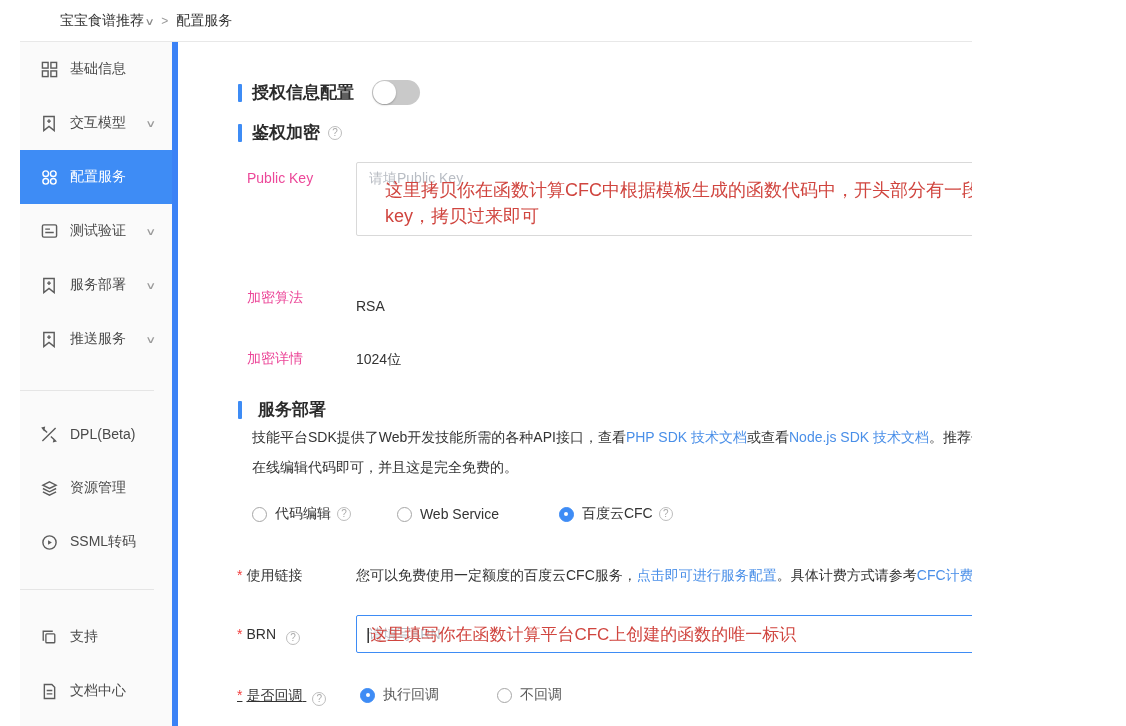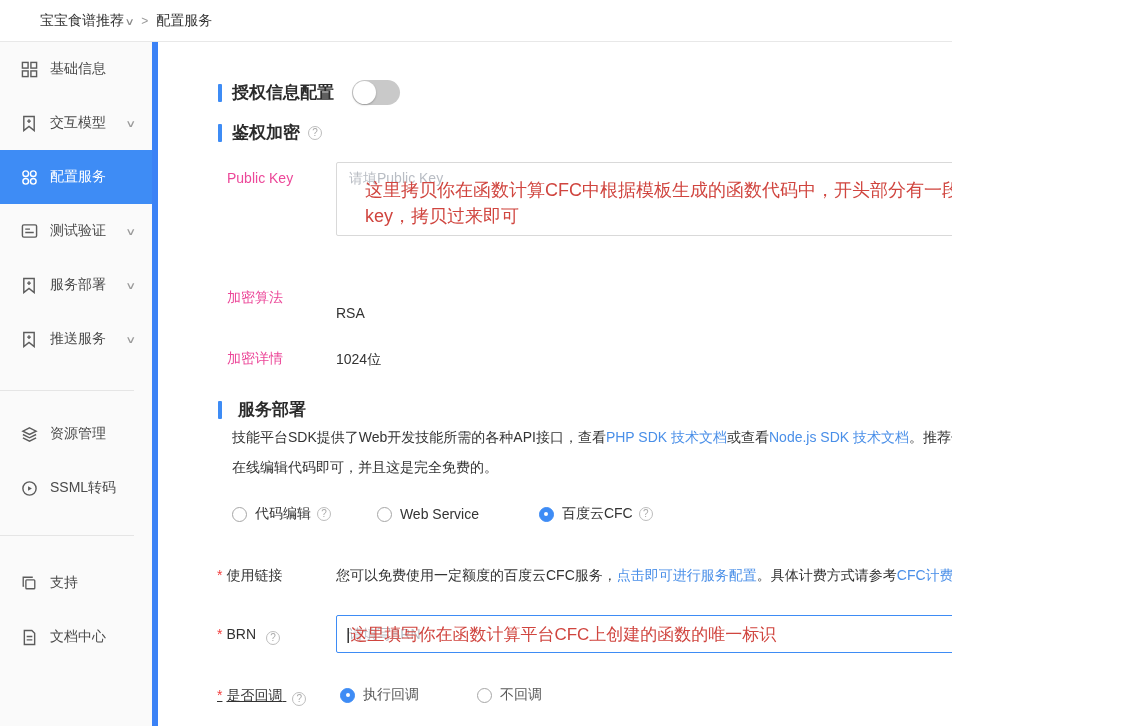--- a/index.html
+++ b/index.html
@@ -1,18 +1,18 @@
 <!DOCTYPE html>
 <html><head>
 <meta charset="utf-8">
 <style>
   * { margin:0; padding:0; box-sizing:border-box; }
   html,body { width:1126px; height:726px; background:#fff; }
   body { font-family:"Liberation Sans","DejaVu Sans",sans-serif; color:#333; font-size:14px; }
-  .page { position:relative; width:952px; height:726px; overflow:hidden; background:#fff; }
+  .page { position:relative; width:952px; height:726px; overflow:hidden; background:#fff;margin-left:20px; }
 
   
   .topbar { position:absolute; left:0; top:0; width:1126px; height:42px; background:#fff; border-bottom:1px solid #e8e8e8; }
   .crumbs { position:absolute; left:40px; top:0; height:42px; display:flex; align-items:center; gap:8px; font-size:14px; }
   .crumb-skill { color:#333; cursor:pointer; }
   .crumb-caret { color:#888; font-size:10px; transform:scaleX(1.4); display:inline-block; margin-left:2px; }
   .crumb-sep { color:#999; font-size:12px; }
   .crumb-cur { color:#333; }
 
   
@@ -135,20 +135,28 @@
       <span>推送服务</span>
       <span class="side-chev">∨</span>
     </div>
 
     <div class="sp24"></div>
     <div class="side-div"></div>
     <div class="sp16"></div>
 
     <div class="side-item">
       <span class="icn">
+        <svg width="18" height="17" viewBox="0 0 18 18" fill="none" stroke-width="1.5">
+            <path d="M2 2l5 5 M11 11l5 5 M16 2L2 16 M2 2l2-0.5L3.5 4z M16 16l-2 0.5 0.5-2z"></path>
+          </svg>
+      </span>
+      <span>DPL(Beta)</span>
+    </div>
+    <div class="side-item">
+      <span class="icn">
         <svg width="17" height="17" viewBox="0 0 18 18" fill="none" stroke-width="1.5">
             <path d="M9 2l7 3.5L9 9 2 5.5z"></path>
             <path d="M2 9l7 3.5L16 9 M2 12.5L9 16l7-3.5"></path>
           </svg>
       </span>
       <span>资源管理</span>
     </div>
     <div class="side-item">
       <span class="icn">
         <svg width="17" height="17" viewBox="0 0 18 18" fill="none" stroke-width="1.5">
@@ -196,21 +204,21 @@
     <span>鉴权加密</span>
     <span class="help" style="margin-left:-2px;">?</span>
   </div>
 
   <div class="abs f-label" style="left:227px; top:170px;">Public Key</div>
   <textarea class="abs pk-area" placeholder="请填Public Key" style=""></textarea>
   <div class="abs red-note" style="left:365px; top:177px;">这里拷贝你在函数计算CFC中根据模板生成的函数代码中，开头部分有一段pubic</div>
   <div class="abs red-note" style="left:365px; top:203px;">key，拷贝过来即可</div>
 
   <div class="abs f-label" style="left:227px; top:289px;text-align:right;">加密算法</div>
-  <div class="abs f-value" style="left:336px; top:305px;">RSA</div>
+  <div class="abs f-value" style="left:336px; top:298px;">RSA</div>
 
   <div class="abs f-label" style="left:227px; top:350px;">加密详情</div>
   <div class="abs f-value" style="left:336px; top:351px;">1024位</div>
 
   <div class="abs sec-title" style="left:218px; top:398px;gap:16px;">
     <span class="sec-bar"></span>
     <span>服务部署</span>
   </div>
 
   <div class="abs intro-line" style="left:232px; top:429px;">

